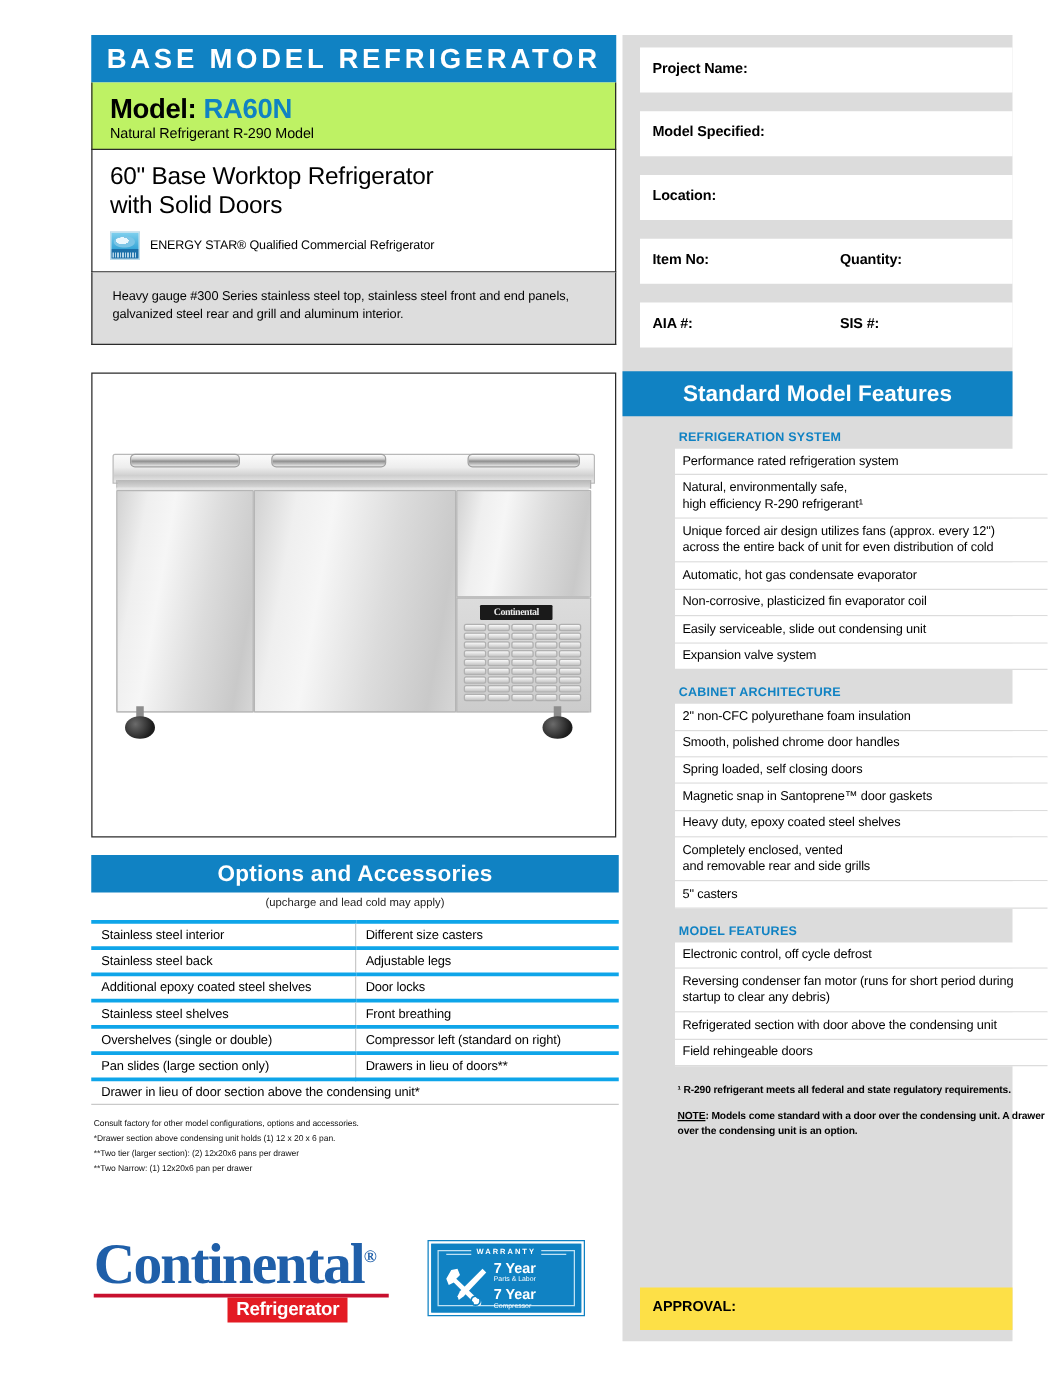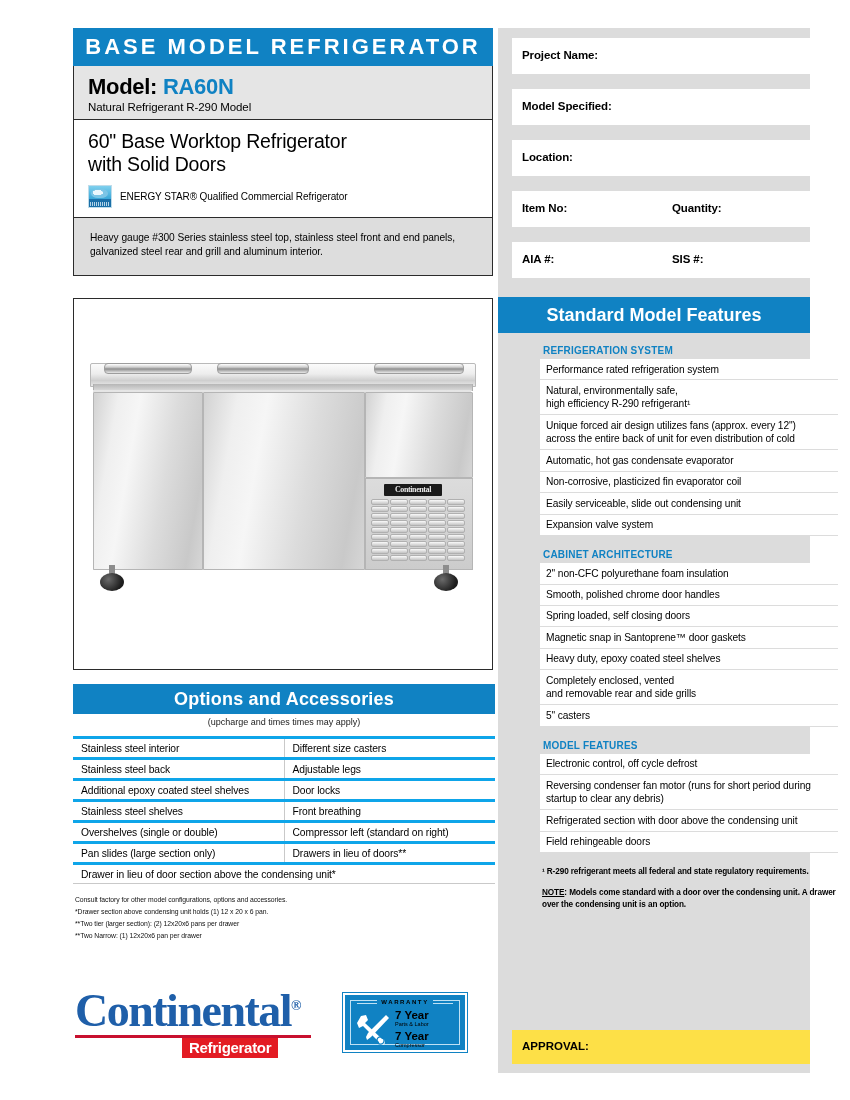--- a/index.html
+++ b/index.html
@@ -21,21 +21,21 @@
     background:#1082C3;color:#fff;
     height:38px;line-height:38px;
     text-align:center;
     font-size:22px;font-weight:bold;
     letter-spacing:3px;
   }
 
   .model-box{
     border:1px solid #2b2b2b;border-top:none;
     padding:8px 14px 6px 14px;
-    background:#e5e5e5;
+    background:#bef264;
   }
   .model-line{font-size:22px;font-weight:bold;letter-spacing:-.3px;}
   .model-line .num{color:#1082C3;}
   .model-sub{font-size:11.5px;margin-top:1px;letter-spacing:-.1px;}
 
   .title-box{
     border:1px solid #2b2b2b;border-top:none;
     background:#fff;padding:10px 14px 4px 14px;
   }
   .title-box h1{
@@ -112,21 +112,21 @@
     background:#E31B23;color:#fff;display:inline-block;
     font-size:15px;font-weight:bold;padding:1px 7px 2px 7px;
     letter-spacing:-.3px;margin-left:107px;margin-top:0px;
     font-family:"Liberation Sans",sans-serif;
   }
 
   .warranty{
     position:absolute;left:345px;top:995px;width:120px;height:55px;
     background:#1082C3;border:2px solid #1082C3;box-sizing:border-box;
     outline:1px solid #1082C3;outline-offset:2px;
-    color:#000000;
+    color:#ffffff;
   }
   .warranty .inner{
     position:absolute;left:3px;top:3px;right:3px;bottom:3px;
     border:1px solid #bfe1f4;
   }
   .w-title{
     position:absolute;top:2px;left:0;right:0;text-align:center;
     font-size:6px;font-weight:bold;letter-spacing:1.6px;
   }
   .w-title span{background:#1082C3;padding:0 4px;}
@@ -400,21 +400,21 @@
         <div class="wheel"></div>
       </div>
       <div class="caster cr">
         <div class="stem"></div>
         <div class="wheel"></div>
       </div>
     </div>
   </div>
 
   <div class="opt-header">Options and Accessories</div>
-  <div class="opt-note">(upcharge and times times may apply)</div>
+  <div class="opt-note">(upcharge and lead cold may apply)</div>
 
   <table class="opt-table">
     <tbody>
       <tr>
         <td class="c1">Stainless steel interior</td>
         <td>Different size casters</td>
       </tr>
       <tr>
         <td class="c1">Stainless steel back</td>
         <td>Adjustable legs</td>

